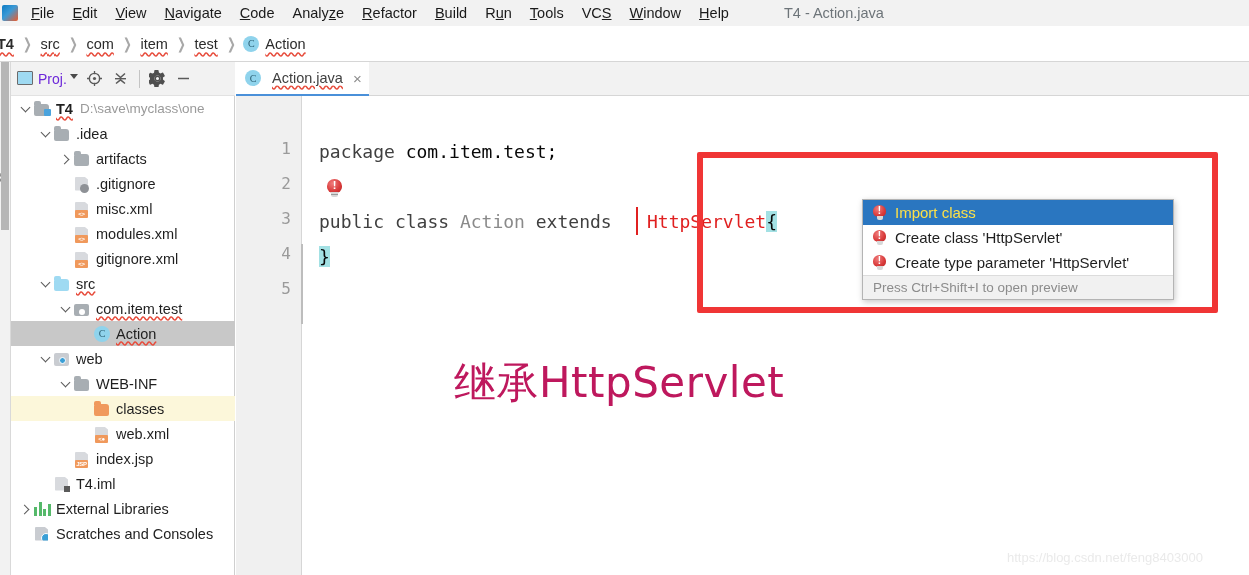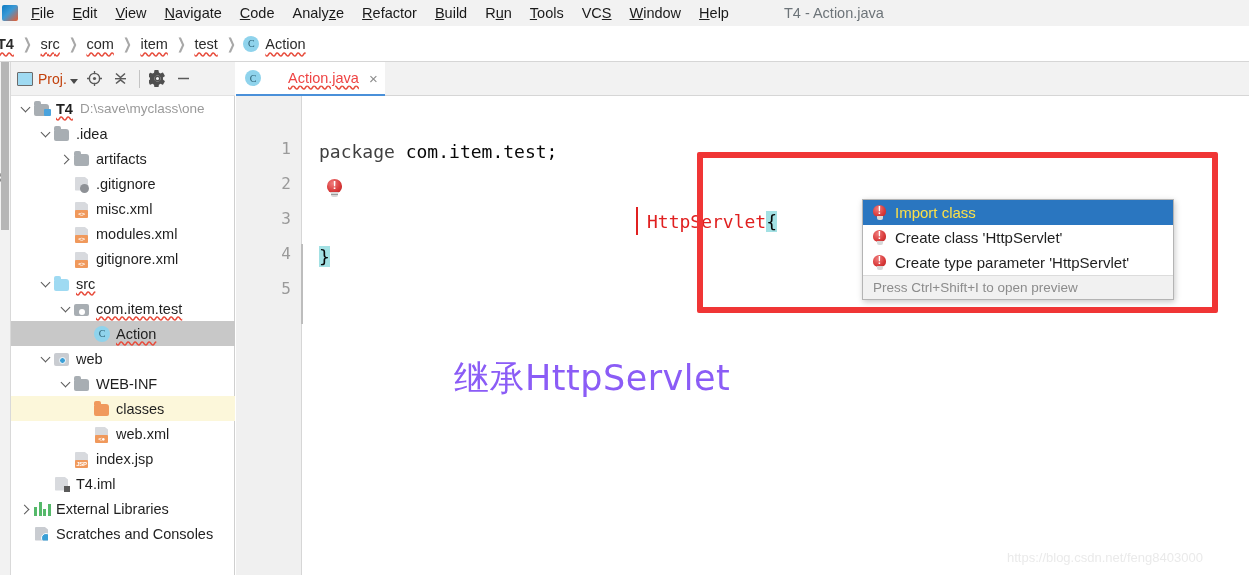--- a/index.html
+++ b/index.html
@@ -75,21 +75,21 @@
   .projpanel {
     position: absolute; left: 11px; top: 62px; width: 224px; height: 513px;
     background: #ffffff; border-right: 1px solid #cfcfcf;
   }
   .proj-toolbar {
     position: absolute; left: 0; top: 0; width: 224px; height: 34px;
     background: #f2f2f2; display: flex; align-items: center; padding-left: 6px;
     border-bottom: 1px solid #e2e2e2;
   }
   .proj-btn {
-    display: flex; align-items: center; font-size: 14px; color: #c2410c;
+    display: flex; font-size: 14px; color: #6d28d9;
     margin-right: 4px; cursor: default;
   }
   .proj-ico {
     width: 16px; height: 14px; border: 1.5px solid #6b6b6b; background: #9fdaf2;
     margin-right: 5px; flex: none; border-radius: 1px;
   }
   .caret-tiny {
     width: 0; height: 0; border-left: 4px solid transparent;
     border-right: 4px solid transparent; border-top: 5px solid #4a4a4a;
     margin-left: 3px; position: relative; top: 3px;
@@ -163,21 +163,21 @@
   .tabbar {
     position: absolute; left: 0; top: 0; width: 1013px; height: 34px;
     background: #f2f2f2; border-bottom: 1px solid #d6d6d6;
   }
   .tab {
     position: absolute; left: 0; top: 0; height: 34px; background: #ffffff;
     display: flex; align-items: center; padding: 0 7px 0 9px;
     border-bottom: 2px solid #4a90d9;
   }
   .tab-title {
-    font-size: 14.5px; color: #ef4444; margin-left: 22px;
+    font-size: 14.5px; color: #404040; margin-left: 6px;
     text-decoration: underline wavy #e74c3c; text-underline-offset: 2px;
   }
   .tab-close {
     margin-left: 10px; color: #8d8d8d; font-size: 15px; line-height: 1;
   }
   .gutter {
     position: absolute; left: 0; top: 34px; width: 66px; height: 479px;
     background: #f0f0f0; border-right: 1px solid #d6d6d6;
   }
   .gutter-num {
@@ -248,21 +248,21 @@
     font-size: 13.5px; color: #8c8c8c; background: #f1f1f1;
     border-top: 1px solid #dcdcdc;
   }
 
   
   .redbox {
     position: absolute; border: 6px solid #f03535; border-radius: 2px;
     pointer-events: none;
   }
   .cn-note {
-    position: absolute; font-size: 35px; color: #8b5cf6;
+    position: absolute; font-size: 42px; color: #be185d;
     font-family: "DejaVu Sans", sans-serif; white-space: nowrap; letter-spacing: 0.5px;
   }
   .watermark {
     position: absolute; font-size: 13px; color: #eaeaea; white-space: nowrap;
     font-family: "Liberation Sans", sans-serif;
   }
 </style>
 </head>
 <body>
 
@@ -486,20 +486,21 @@
 
       <div class="vbar" style="left:-2px; top:148px; height:80px;"></div>
 
       <div class="codeline" style="left:16px; top:45px;"><span class="k">package</span><span class="plain"> com.item.test;</span></div>
 
       <div class="bulb" style="left:24px; top:83px;">
         <div class="glass"></div>
           <div class="base"></div>
       </div>
 
+      <div class="codeline" style="left:16px; top:115px;"><span class="k">public</span><span class="plain"> </span><span class="k">class</span><span class="plain"> </span><span class="cname">Action</span><span class="plain"> </span><span class="k">extends</span></div>
       <div class="caret-red" style="left:333px; top:111px; height:28px;"></div>
       <div class="codeline" style="left:344px; top:115px;"><span class="err">HttpServlet</span><span class="plain sel-cyan">{</span></div>
 
       <div class="codeline sel-cyan" style="left:16px; top:150px;"><span class="plain">}</span></div>
     </div>
 
     <div class="popup" style="left:626px; top:137px; width:312px;">
       <div class="popup-item sel">
         <span class="popup-bulb">
             <span class="glass"></span>

